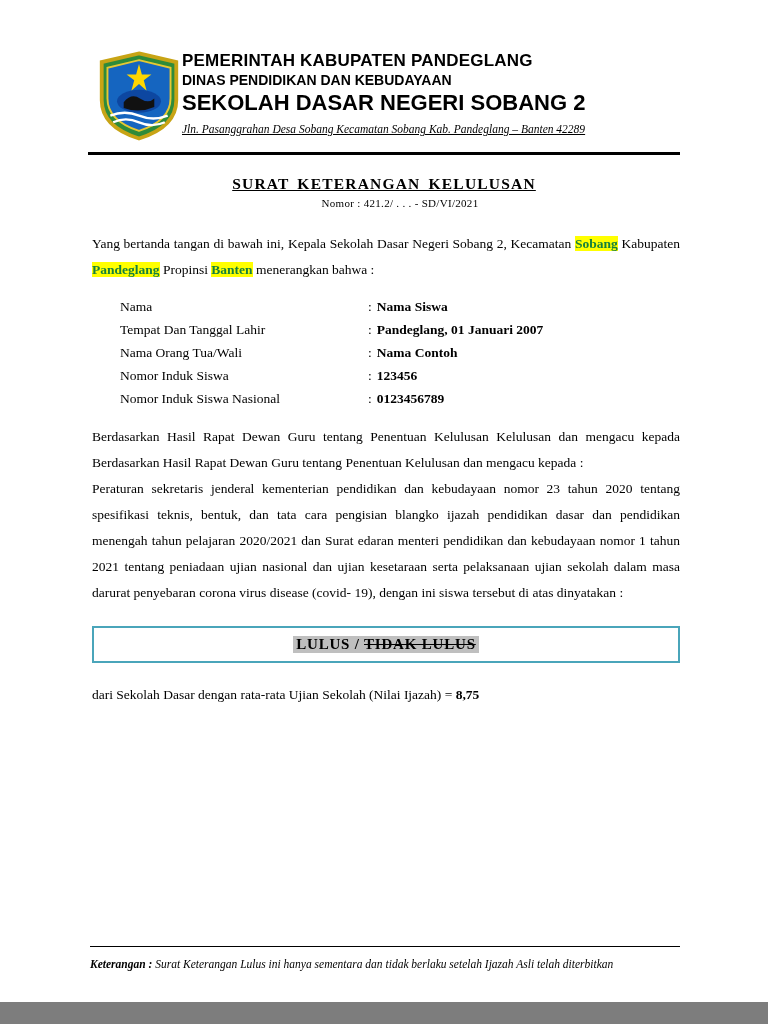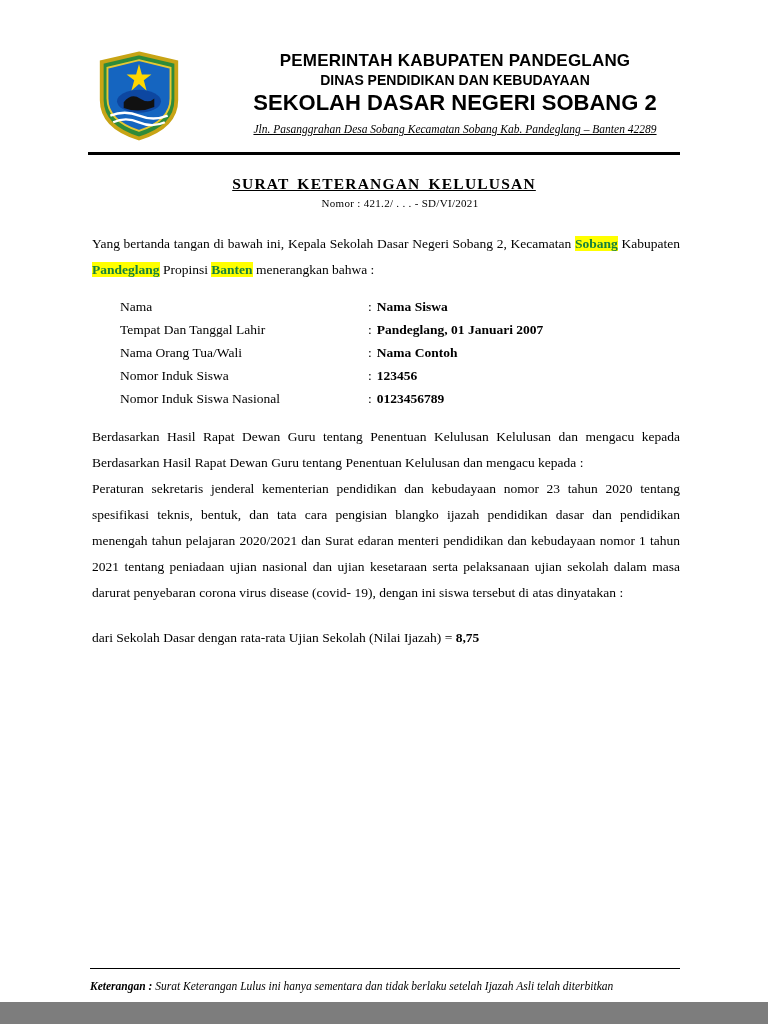--- a/index.html
+++ b/index.html
@@ -13,21 +13,21 @@
     position:relative;
     width:768px; height:1002px;
     background:#ffffff;
     overflow:hidden;
   }
 
   
   .letterhead { display:flex; align-items:flex-start; padding:50px 40px 0 96px; }
   .logo-wrap { flex:none; width:86px; height:92px; }
   .logo-wrap svg { width:100%; height:100%; }
-  .head-text { flex:1; text-align:center; font-family:"Liberation Sans", sans-serif; padding-top:1px; }
+  .head-text { flex:1; font-family:"Liberation Sans", sans-serif; padding-top:1px; }
   .head-line1 { font-size:17px; font-weight:bold; letter-spacing:0.2px; }
   .head-line2 { font-size:14px; font-weight:bold; margin-top:1px; }
   .head-line3 { font-size:22px; font-weight:bold; margin-top:2px; }
   .head-address { font-family:"Liberation Serif", serif; font-style:italic; font-size:11.5px; margin-top:7px; text-decoration:underline; }
   .head-rule { margin:10px 88px 0 88px; border-top:3.5px solid #000; }
 
   
   .title-block { text-align:center; margin-top:20px; }
   .doc-title { display:inline-block; font-size:15.5px; font-weight:bold; letter-spacing:1.2px; word-spacing:3px; text-decoration:underline; }
   .doc-number { font-size:11px; margin-top:4px; letter-spacing:0.3px;padding-left:32px; }
@@ -52,21 +52,21 @@
 
   .score { margin-top:22px; line-height:20px; }
   .score-value { font-weight:bold; }
 
   .closing { margin-top:16px; }
 
   .signature { margin-top:22px; margin-left:418px; line-height:18px; font-size:13.5px; }
   .sig-name { font-weight:bold; margin-top:56px; }
 
   .footnote {
-    position:absolute; left:90px; right:88px; top:968px;
+    position:absolute; left:90px; right:88px; top:946px;
     border-top:1.5px solid #000;
     padding-top:11px;
     font-size:11.5px; font-style:italic;
   }
   .fn-label { font-weight:bold; }
 </style>
 </head>
 <body>
 
 <div class="page">
@@ -125,20 +125,23 @@
       <div class="field-row">
         <span class="f-label">Nomor Induk Siswa Nasional</span>
           <span class="f-colon">:</span>
           <span class="f-value">0123456789</span>
       </div>
     </div>
 
     <p class="para basis">Berdasarkan Hasil Rapat Dewan Guru tentang Penentuan Kelulusan Kelulusan dan mengacu kepada Berdasarkan Hasil Rapat Dewan Guru tentang Penentuan Kelulusan dan mengacu kepada :</p>
     <p class="para">Peraturan sekretaris jenderal kementerian pendidikan dan kebudayaan nomor 23 tahun 2020 tentang spesifikasi teknis, bentuk, dan tata cara pengisian blangko ijazah pendidikan dasar dan pendidikan menengah tahun pelajaran 2020/2021 dan Surat edaran menteri pendidikan dan kebudayaan nomor 1 tahun 2021 tentang peniadaan ujian nasional dan ujian kesetaraan serta pelaksanaan ujian sekolah dalam masa darurat penyebaran corona virus disease (covid- 19), dengan ini siswa tersebut di atas dinyatakan :</p>
 
+    <div class="result-box">
+      <span class="result-text"><span>LULUS / </span><span class="strike">TIDAK LULUS</span></span>
+    </div>
 
     <p class="score"><span>dari Sekolah Dasar dengan rata-rata Ujian Sekolah (Nilai Ijazah) = </span><span class="score-value">8,75</span></p>
 
 
 
   </div>
 
   <div class="footnote">
     <span class="fn-label">Keterangan :</span><span> Surat Keterangan Lulus ini hanya sementara dan tidak berlaku setelah Ijazah Asli telah diterbitkan</span>
   </div>

